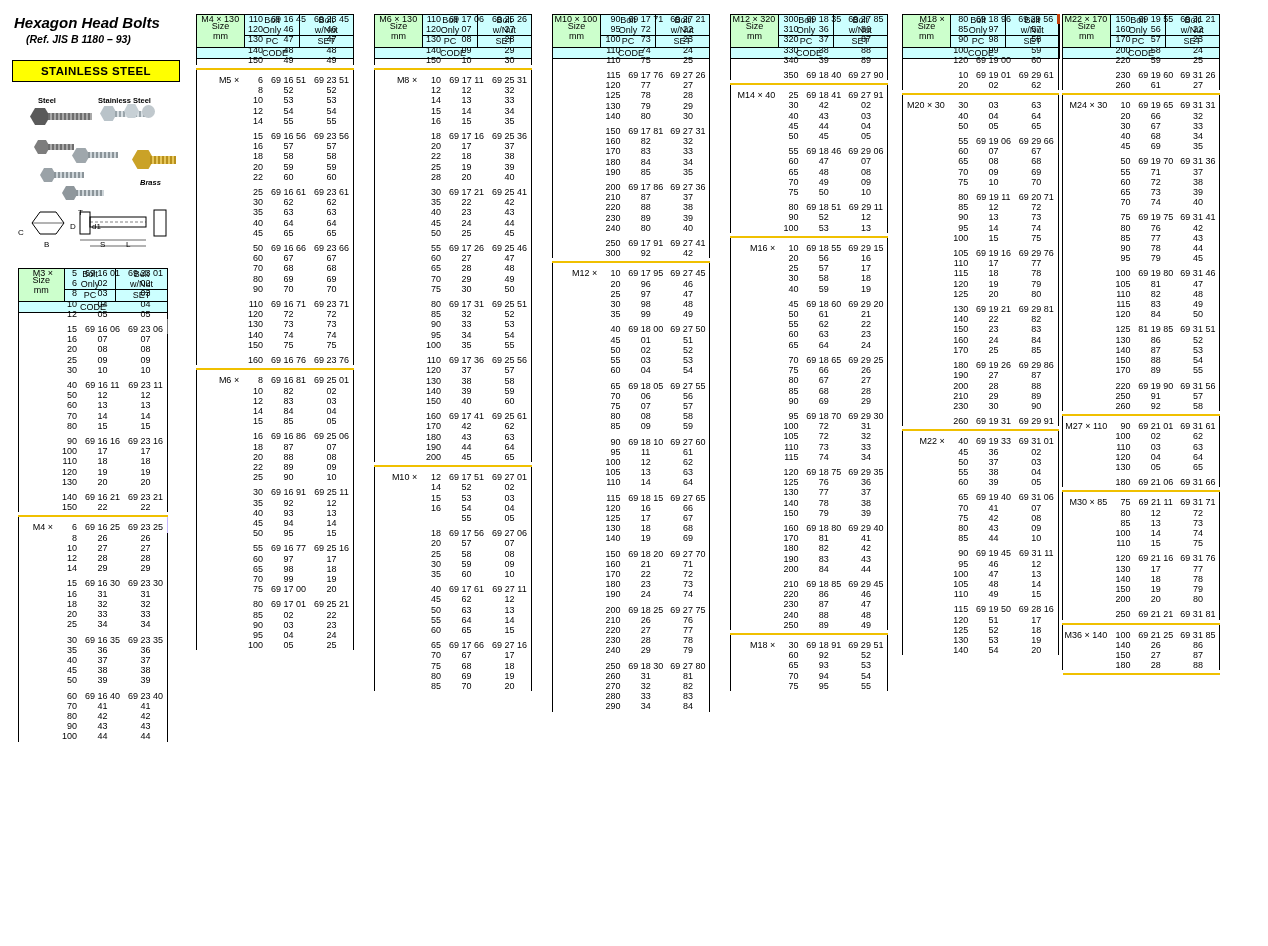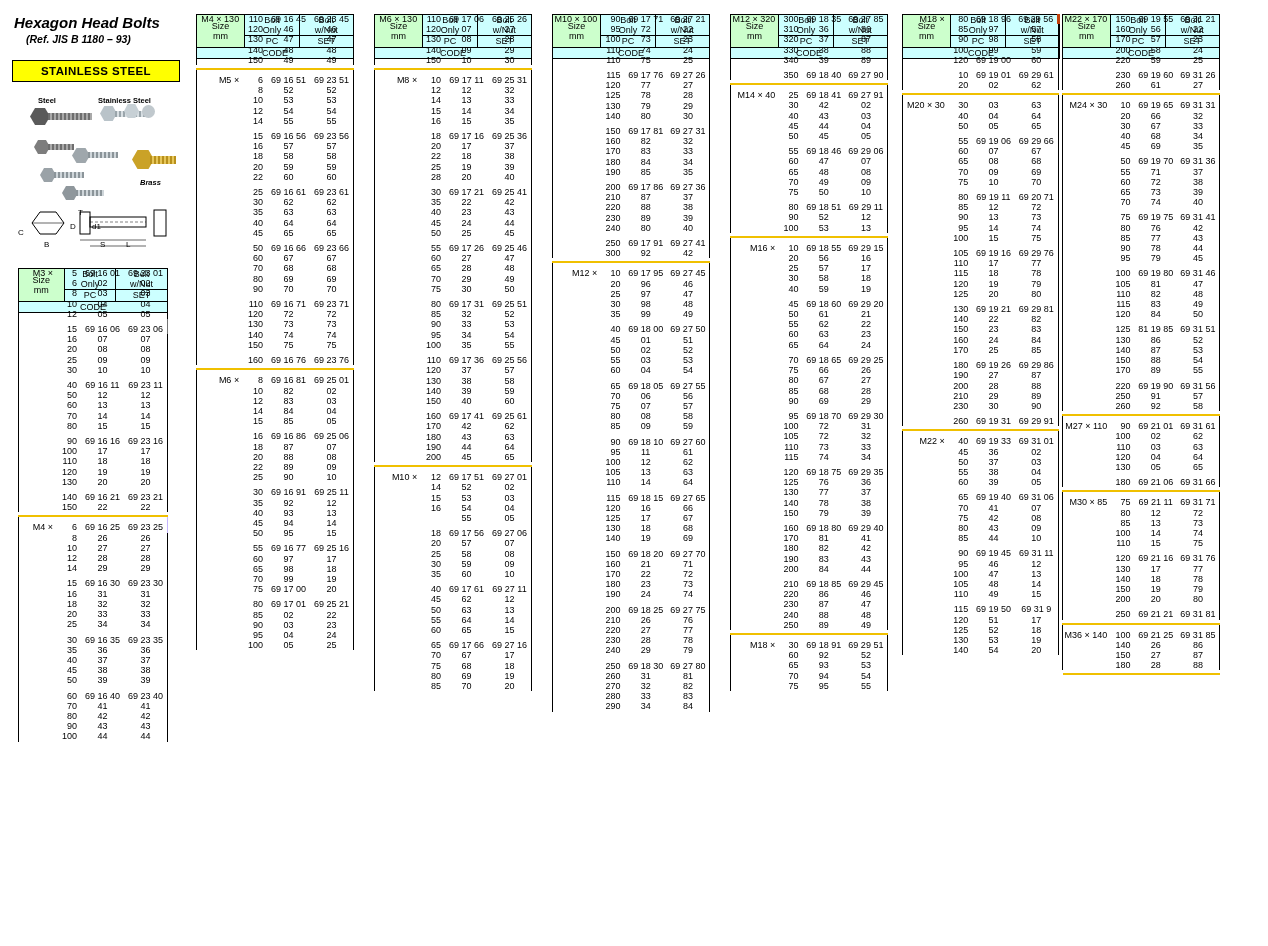--- a/index.html
+++ b/index.html
@@ -2243,21 +2243,21 @@
             <tr style="">
               <td class="sizecell" style="width:46px;border-left:1px solid #000;text-align:right;padding-right:3px;"></td>
               <td class="sizecell" style="width:26px;text-align:right;padding-right:4px;">110</td>
               <td class="pccell" style="width:50px;">49</td>
               <td class="setcell" style="width:50px;border-right:1px solid #000;">15</td>
             </tr>
             <tr style="padding-top:5px;">
               <td class="sizecell" style="width:46px;border-left:1px solid #000;padding-top:5px;text-align:right;padding-right:3px;"></td>
               <td class="sizecell" style="width:26px;padding-top:5px;text-align:right;padding-right:4px;">115</td>
               <td class="pccell" style="width:50px;padding-top:5px;">69 19 50</td>
-              <td class="setcell" style="width:50px;border-right:1px solid #000;padding-top:5px;">69 31 9</td>
+              <td class="setcell" style="width:50px;border-right:1px solid #000;padding-top:5px;">69 28 16</td>
             </tr>
             <tr style="">
               <td class="sizecell" style="width:46px;border-left:1px solid #000;text-align:right;padding-right:3px;"></td>
               <td class="sizecell" style="width:26px;text-align:right;padding-right:4px;">120</td>
               <td class="pccell" style="width:50px;">51</td>
               <td class="setcell" style="width:50px;border-right:1px solid #000;">17</td>
             </tr>
             <tr style="">
               <td class="sizecell" style="width:46px;border-left:1px solid #000;text-align:right;padding-right:3px;"></td>
               <td class="sizecell" style="width:26px;text-align:right;padding-right:4px;">125</td>

